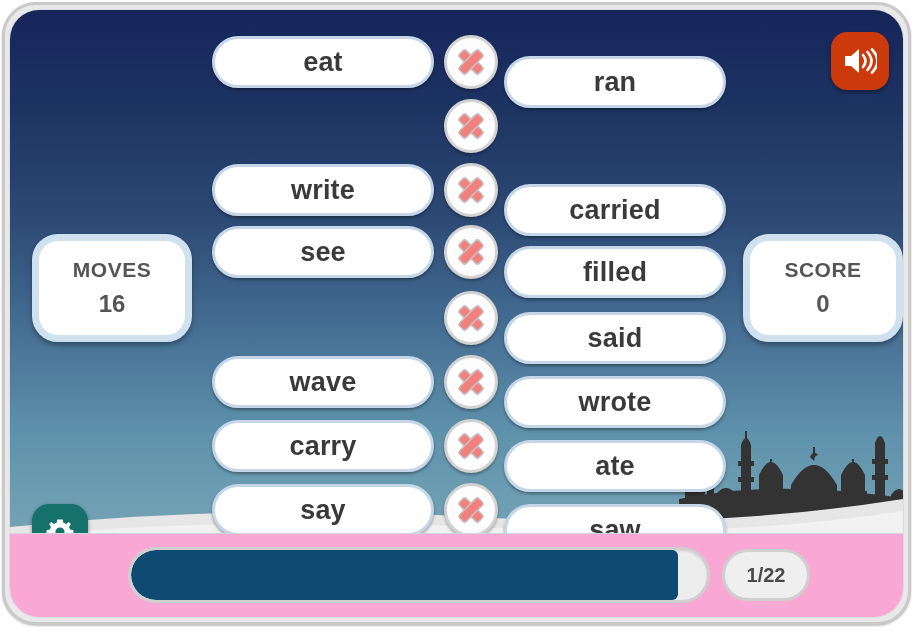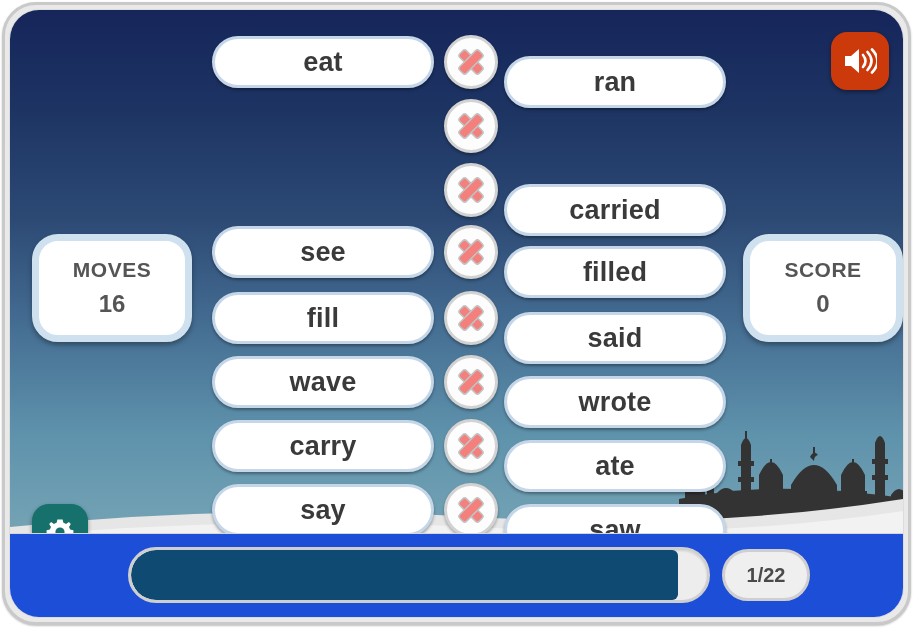--- a/index.html
+++ b/index.html
@@ -48,21 +48,21 @@
 
   
   .ground{
     position:absolute;left:0;right:0;bottom:-4px;height:80px;
   }
   .ground svg{display:block;width:100%;height:100%;}
 
   
   .bottombar{
     position:absolute;left:0;right:0;bottom:0;height:84px;
-    background:#1d4ed8;
+    background:#f9a8d4;
   }
   .bottombar:before{
     content:"";position:absolute;left:0;right:0;top:0;height:1px;
     background:#d6d6d6;
   }
 
   
   .row{position:absolute;height:52px;}
   .pill{
     position:absolute;top:0;height:52px;
@@ -267,34 +267,34 @@
                 <span class="glyph"></span>
               </div>
               <div class="pill right">ran</div>
             </div>
             <div class="row" style="left: 202px; top: 90px; width: 514px;">
               <div class="xbtn">
                 <span class="glyph"></span>
               </div>
             </div>
             <div class="row" style="left: 202px; top: 154px; width: 514px;">
+              <div class="pill left">write</div>
               <div class="xbtn">
                 <span class="glyph"></span>
               </div>
               <div class="pill right">carried</div>
             </div>
             <div class="row" style="left: 202px; top: 216px; width: 514px;">
               <div class="pill left">see</div>
               <div class="xbtn">
                 <span class="glyph"></span>
               </div>
               <div class="pill right">filled</div>
             </div>
             <div class="row" style="left: 202px; top: 282px; width: 514px;">
-              <div class="pill left">fill</div>
               <div class="xbtn">
                 <span class="glyph"></span>
               </div>
               <div class="pill right">said</div>
             </div>
             <div class="row" style="left: 202px; top: 346px; width: 514px;">
               <div class="pill left">wave</div>
               <div class="xbtn">
                 <span class="glyph"></span>
               </div>

